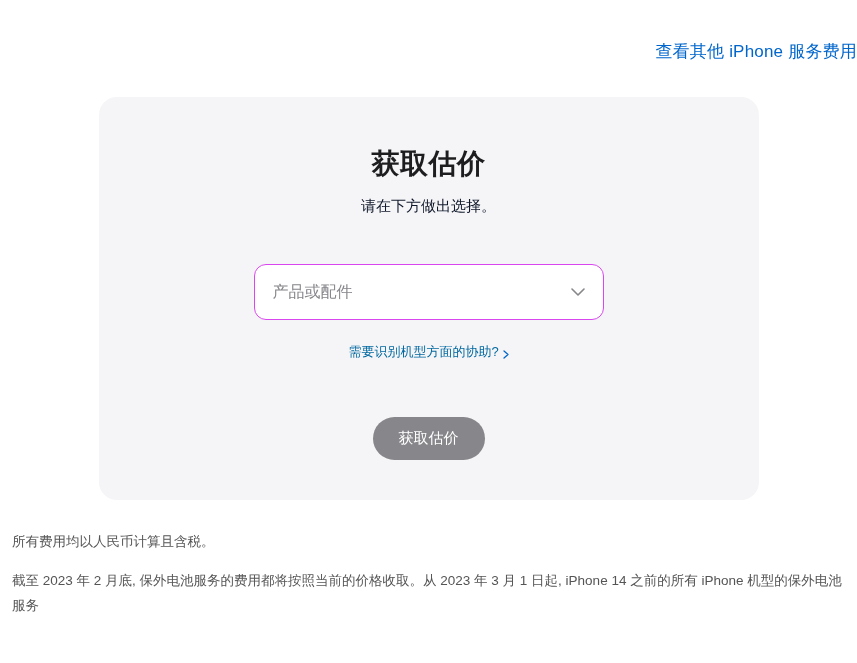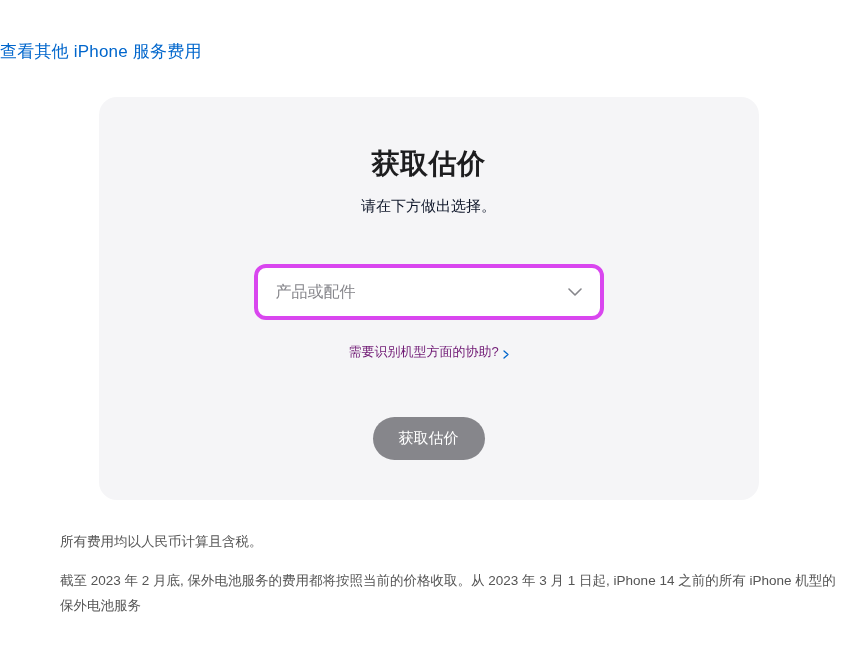--- a/index.html
+++ b/index.html
@@ -11,21 +11,21 @@
       font-family: -apple-system, BlinkMacSystemFont, "SF Pro Text", "Helvetica Neue", Arial, sans-serif;
       background: #ffffff;
       width: 857px;
       height: 663px;
       overflow: hidden;
     }
     .container {
       padding: 0;
     }
     .top-link {
-      text-align: left;
+      text-align: right;
       padding: 40px 0 34px 0;
     }
     .top-link a {
       color: #0066cc;
       text-decoration: none;
       font-size: 17px;
       letter-spacing: 0.2px;
     }
     .card {
       background: #f5f5f7;
@@ -48,21 +48,21 @@
       margin-bottom: 48px;
     }
     .select-wrapper {
       position: relative;
       width: 350px;
       margin: 0 auto 22px auto;
     }
     .select-box {
       width: 100%;
       height: 56px;
-      border: 4px solid #d946ef;
+      border: 1px solid #d946ef;
       border-radius: 12px;
       background: #ffffff;
       padding: 0 44px 0 18px;
       text-align: left;
       font-size: 16px;
       color: #86868b;
       display: flex;
       align-items: center;
       cursor: pointer;
       position: relative;
@@ -73,21 +73,21 @@
       top: 50%;
       transform: translateY(-50%);
       pointer-events: none;
     }
     .chevron svg {
       width: 14px;
       height: 8px;
       display: block;
     }
     .help-link {
-      color: #701a75;
+      color: #0369a1;
       text-decoration: none;
       font-size: 13px;
       display: inline-flex;
       align-items: flex-end;
       gap: 4px;
       margin-top: -2px;
       margin-bottom: 56px;
     }
     .help-link .arrow {
       font-size: 12px;
@@ -103,21 +103,20 @@
       cursor: pointer;
     }
     .footer-text {
       margin: 30px 12px 0 12px;
       font-size: 13.5px;
       color: #555555;
       line-height: 1.85;
     }
     .footer-text p {
       margin-bottom: 14px;
-      margin-left: 48px;
     }
   </style>
 </head>
 <body>
 
 <div class="container">
   <div class="top-link">
     <a href="#">查看其他 iPhone 服务费用</a>
   </div>
 

